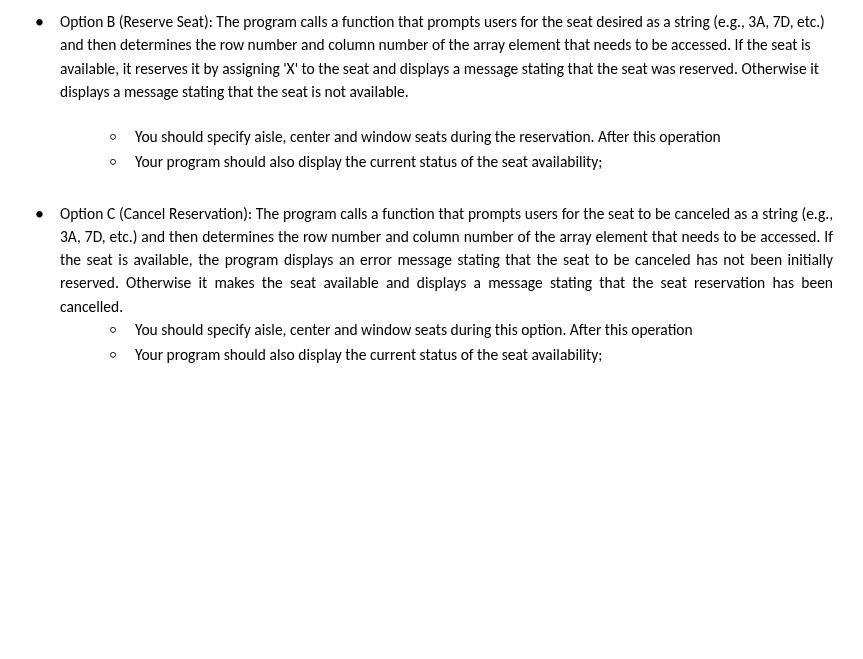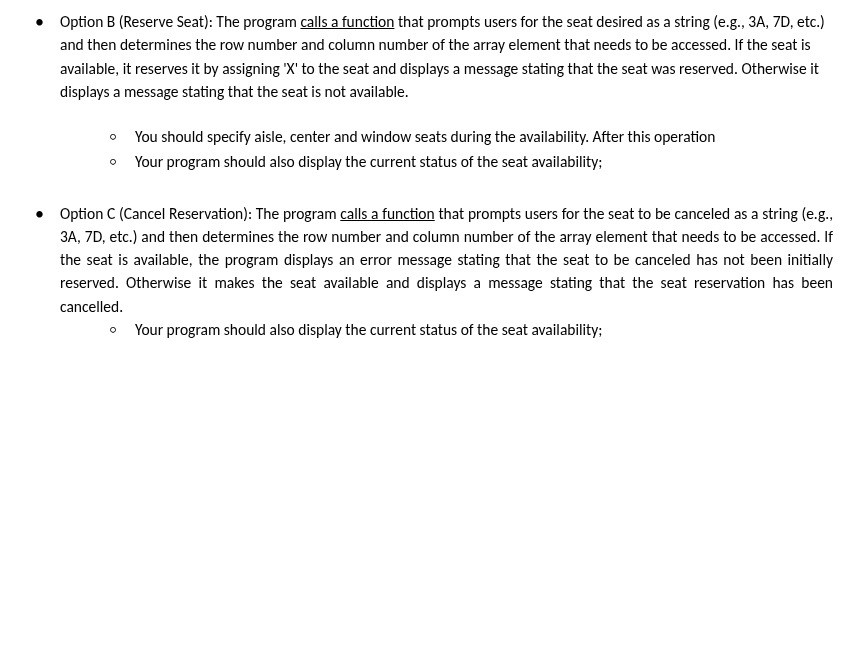--- a/index.html
+++ b/index.html
@@ -43,45 +43,46 @@
     }
     ul.sub-list > li::before {
       content: "○";
       position: absolute;
       left: 50px;
       top: 2px;
       font-size: 11px;
       line-height: 1.8;
     }
     .bold { font-weight: normal; }
-    .underline { text-decoration: underline; }
+    .underline { }
     .para-b { text-align: left; }
     .para-c { text-align: justify; }
     .spacer { height: 22px; }
     .spacer-sm { height: 8px; }
   </style>
 </head>
 <body>
 
 <ul class="top-list">
 
   <li>
     <div class="para-b">
       <span class="bold">Option B</span><span> (Reserve Seat): The program </span><span class="underline">calls a function</span><span> that prompts users for the seat desired </span><span class="bold">as a string</span><span> (e.g., 3A, 7D, etc.) and then determines the row number and column number of the array element that needs to be accessed. If the seat is available, it reserves it by assigning 'X' to the seat and displays a message stating that the seat was reserved. Otherwise it displays a message stating that the seat is not available.</span>
     </div>
     <div class="spacer"></div>
     <ul class="sub-list">
-      <li><span>You should specify aisle, center and window seats during the availability. After this operation</span></li>
+      <li><span>You should specify aisle, center and window seats during the reservation. After this operation</span></li>
       <li><span>Your program should also display the current status of the seat availability;</span></li>
     </ul>
     <div class="spacer-sm"></div>
   </li>
 
   <li>
     <div class="para-c">
       <span class="bold">Option C</span><span> (Cancel Reservation): The program </span><span class="underline">calls a function</span><span> that prompts users for the seat to be canceled </span><span class="bold">as a string</span><span> (e.g., 3A, 7D, etc.) and then determines the row number and column number of the array element that needs to be accessed. If the seat is available, the program displays an error message stating that the seat to be canceled has not been initially reserved. Otherwise it makes the seat available and displays a message stating that the seat reservation has been cancelled.</span>
     </div>
     <ul class="sub-list">
+      <li><span>You should specify aisle, center and window seats during this option. After this operation</span></li>
       <li><span>Your program should also display the current status of the seat availability;</span></li>
     </ul>
   </li>
 
 </ul>
 
 </body></html>

